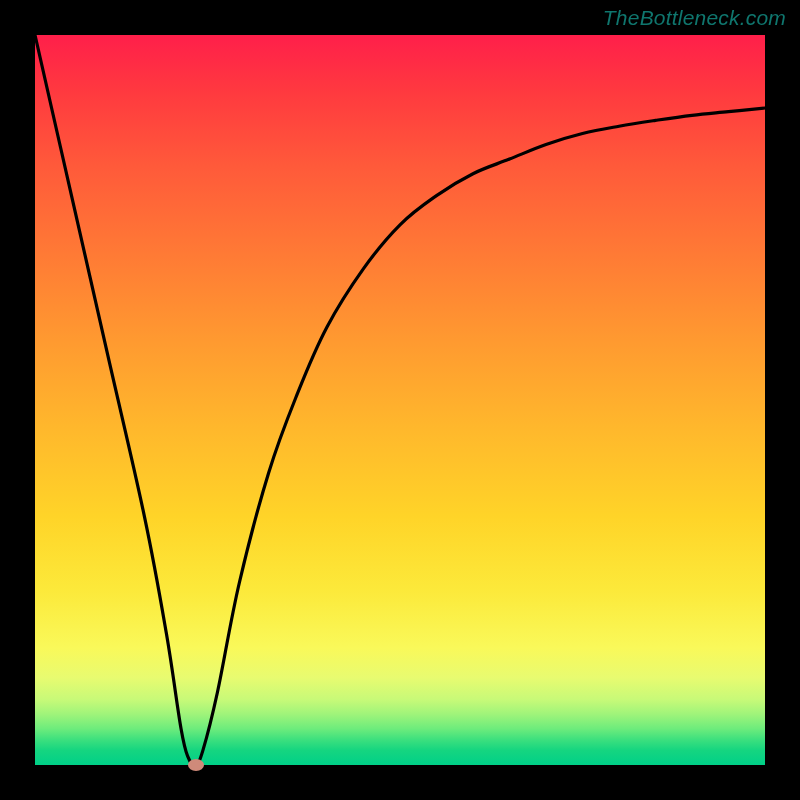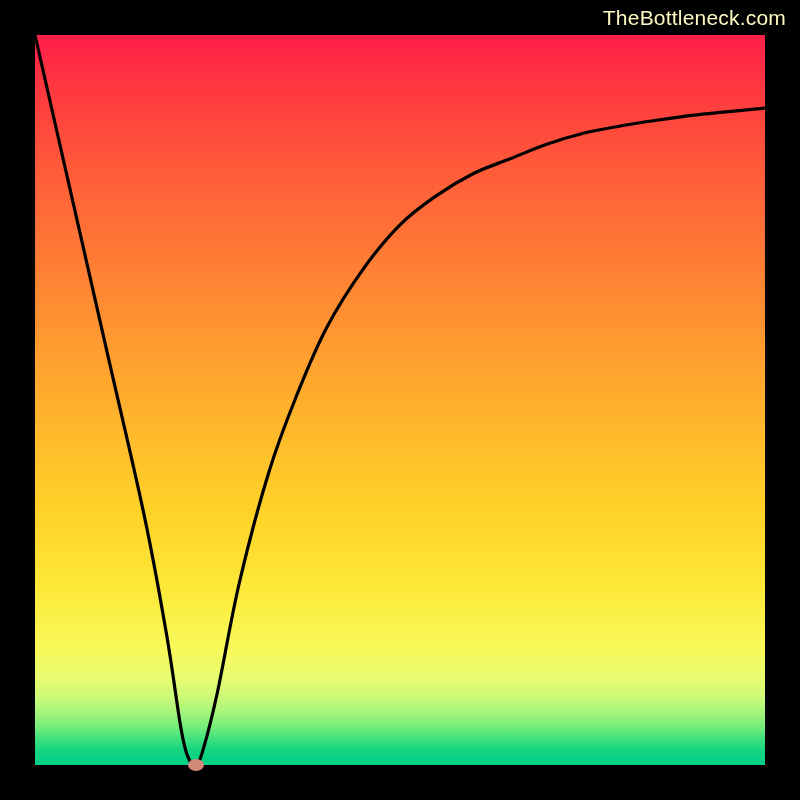--- a/index.html
+++ b/index.html
@@ -47,24 +47,25 @@
     left: 0;
     top: 0;
     width: 730px;
     height: 730px;
     overflow: visible;
   }
   .watermark {
     position: absolute;
     top: 6px;
     right: 14px;
-    color: #fef9c3;
+    color: #0f766e;
     font-size: 21px;
     letter-spacing: 0.2px;
     font-weight: 500;
+    font-style: italic;
   }
   .marker {
     position: absolute;
     width: 16px;
     height: 12px;
     background: #cf8a7a;
     border-radius: 50%;
     transform: translate(-50%, -50%);
   }
 </style>

